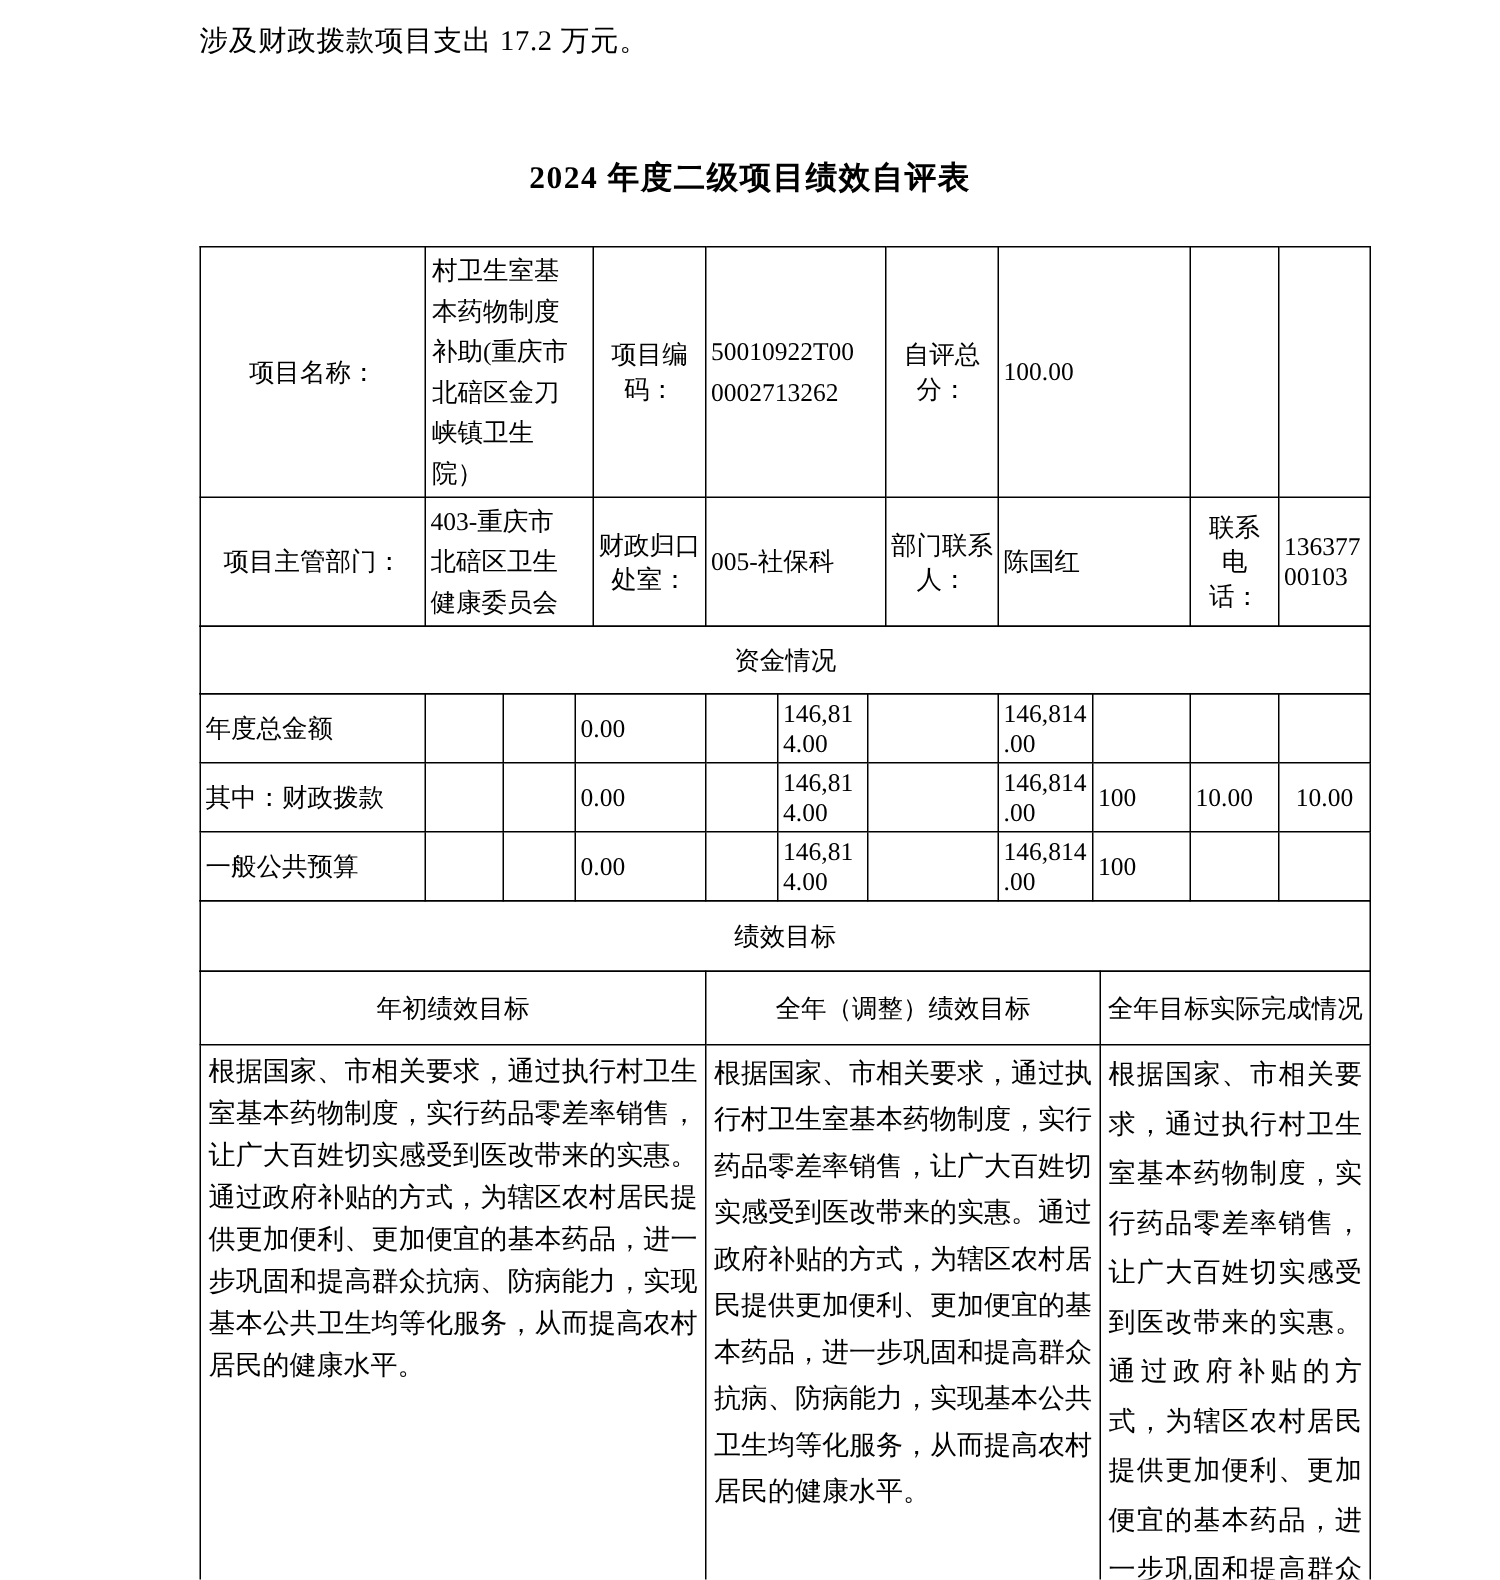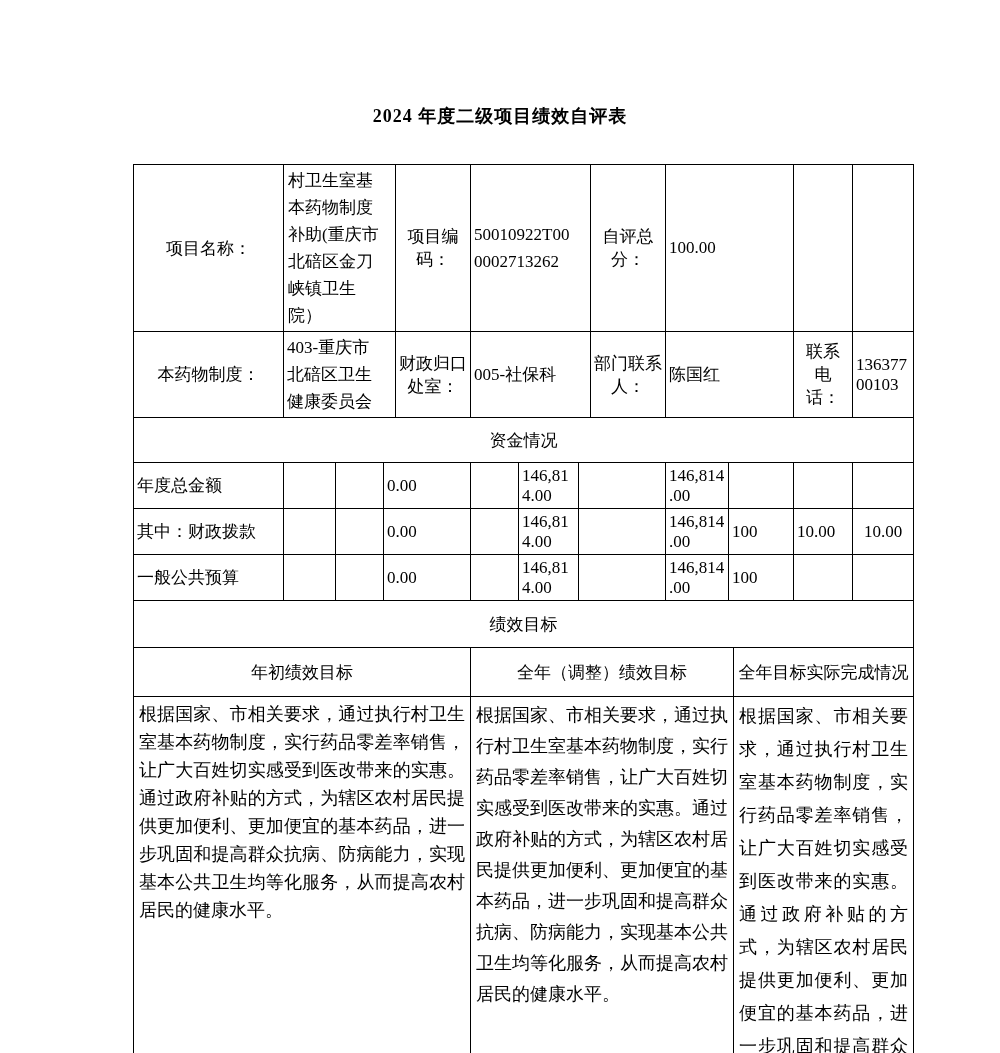--- a/index.html
+++ b/index.html
@@ -3,21 +3,21 @@
 <meta charset="utf-8">
 <style>
   html,body{margin:0;padding:0;}
   body{
     width:1000px;height:1053px;overflow:hidden;background:#ffffff;
     font-family:"Liberation Serif","DejaVu Serif",serif;color:#000;
   }
   .doc{position:relative;width:1000px;height:1053px;}
   .intro{position:absolute;left:133px;top:14px;font-size:19px;letter-spacing:.5px;}
   .title{position:absolute;left:0;top:104px;width:1000px;text-align:center;
-         font-size:18px;font-weight:bold;letter-spacing:1px;}
+         font-size:21px;font-weight:bold;letter-spacing:1px;}
   .tables{position:absolute;left:133px;top:165px;width:780px;}
   table{border-collapse:collapse;table-layout:fixed;width:780px;margin-top:-1px;}
   table.first{margin-top:0;}
   td{border:1px solid #000;font-size:17px;padding:2px 3px;vertical-align:middle;
      overflow:hidden;}
   .pl{white-space:pre-line;}
   .tc{text-align:center;}
   .tl{text-align:left;}
   .tr{text-align:center;}
   .status-cell{height:40px;text-align:right;padding-right:5px;}
@@ -34,20 +34,21 @@
                 font-size:18px;text-align:justify;word-break:break-all;}
   .g1{line-height:28px;}
   .g2{line-height:31px;}
   .g3{line-height:33px;}
 </style>
 </head>
 <body>
 
 <div class="doc">
 
+  <div class="intro">涉及财政拨款项目支出 17.2 万元。</div>
 
   <div class="title">2024 年度二级项目绩效自评表</div>
 
   <div class="tables">
 
 
     <table>
       <colgroup>
         <col style="width:150px">
           <col style="width:112px">
@@ -71,21 +72,21 @@
 码：</td>
         <td class="tl pl lh27">50010922T00
 0002713262</td>
         <td class="tr pl">自评总
 分：</td>
         <td class="tl">100.00</td>
         <td></td>
         <td></td>
       </tr>
       <tr class="r-dept">
-        <td class="tc">本药物制度：</td>
+        <td class="tc">项目主管部门：</td>
         <td class="tl pl lh27">403-重庆市
 北碚区卫生
 健康委员会</td>
         <td class="tc pl">财政归口
 处室：</td>
         <td class="tl">005-社保科</td>
         <td class="tr pl">部门联系
 人：</td>
         <td class="tl">陈国红</td>
         <td class="tc pl">联系

